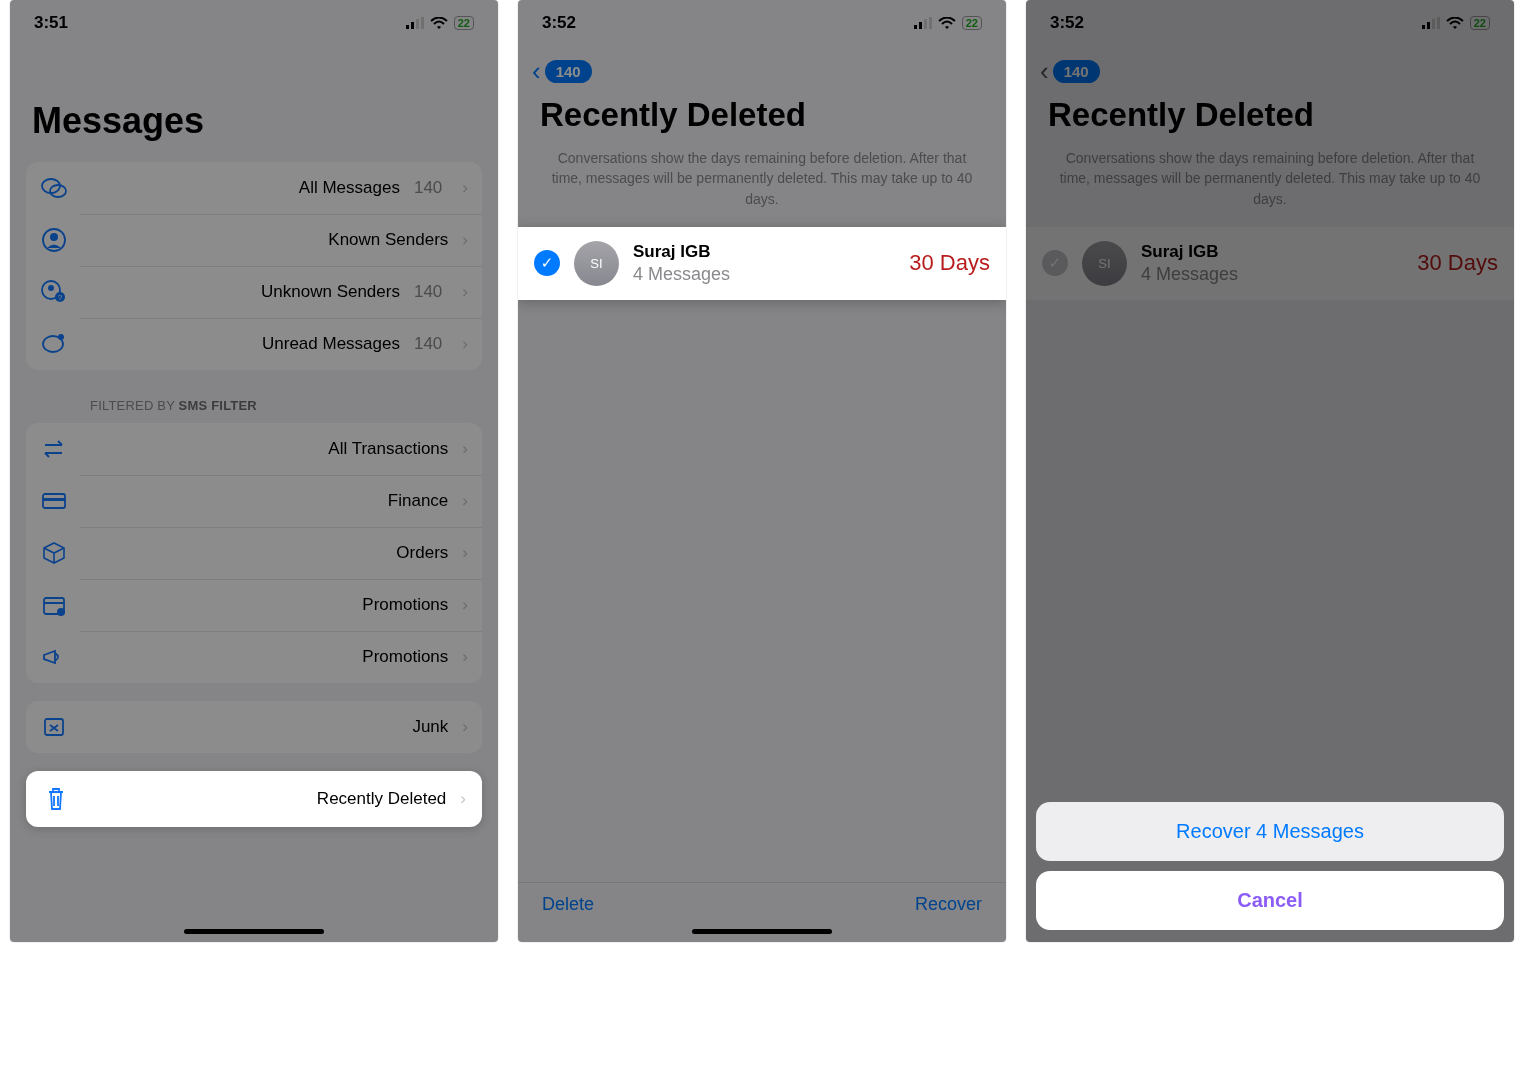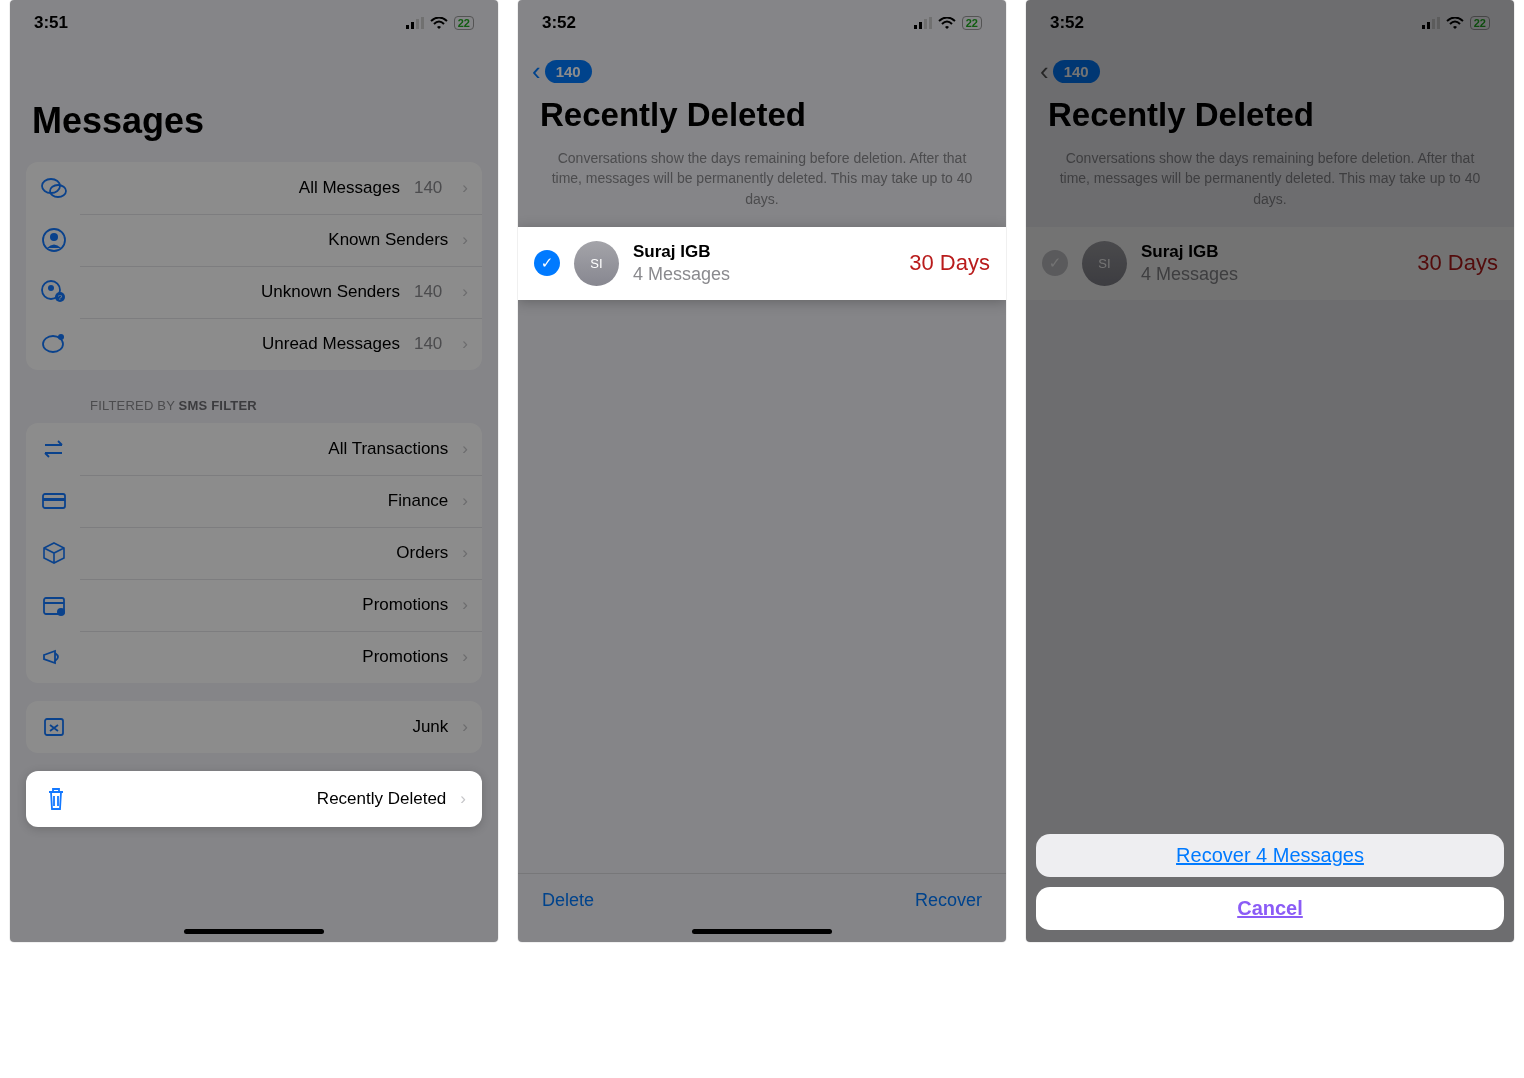--- a/index.html
+++ b/index.html
@@ -158,45 +158,44 @@
       color:#fff; font-weight:500; font-size:13px;
     }
     .conv-text { flex:1; }
     .conv-name { font-size:17px; font-weight:600; color:#000; }
     .conv-sub  { font-size:18px; color:#8a8a8e; margin-top:2px;}
     .days { font-size:22px; color:#b91c1c; }
     .conv-elevated { position:relative; z-index:10; box-shadow: 0 2px 12px rgba(0,0,0,0.25);}
     
     .bottombar {
       position:absolute; bottom:0; left:0; right:0;
-      height:69px;
+      height:60px;
       display:flex; justify-content:space-between; align-items:center;
       padding: 0 24px 16px;
       font-size:18px;
       color:#007aff;
       border-top:1px solid rgba(0,0,0,0.1);
     }
     .home-indicator {
       position:absolute; bottom:8px; left:50%; transform:translateX(-50%);
       width:140px; height:5px; background:#000; border-radius:4px;
     }
     
     .sheet {
       position:absolute; bottom:12px; left:10px; right:10px;
       z-index:10;
       display:flex; flex-direction:column; gap:10px;
     }
     .sheet-btn {
       background:#f0f0f3;
       text-align:center;
-      padding:10px;
+      padding:18px;
       font-size:20px;
       border-radius:14px;
       color:#007aff;
-      text-decoration:underline;
     }
     .sheet-btn.cancel {
       background:#fff;
       font-weight:600;
       color:#8b5cf6;
     }
     .sheet-btn.recover { background:#eeeef1;}
     svg { display:block; }
   </style>
 </head>

